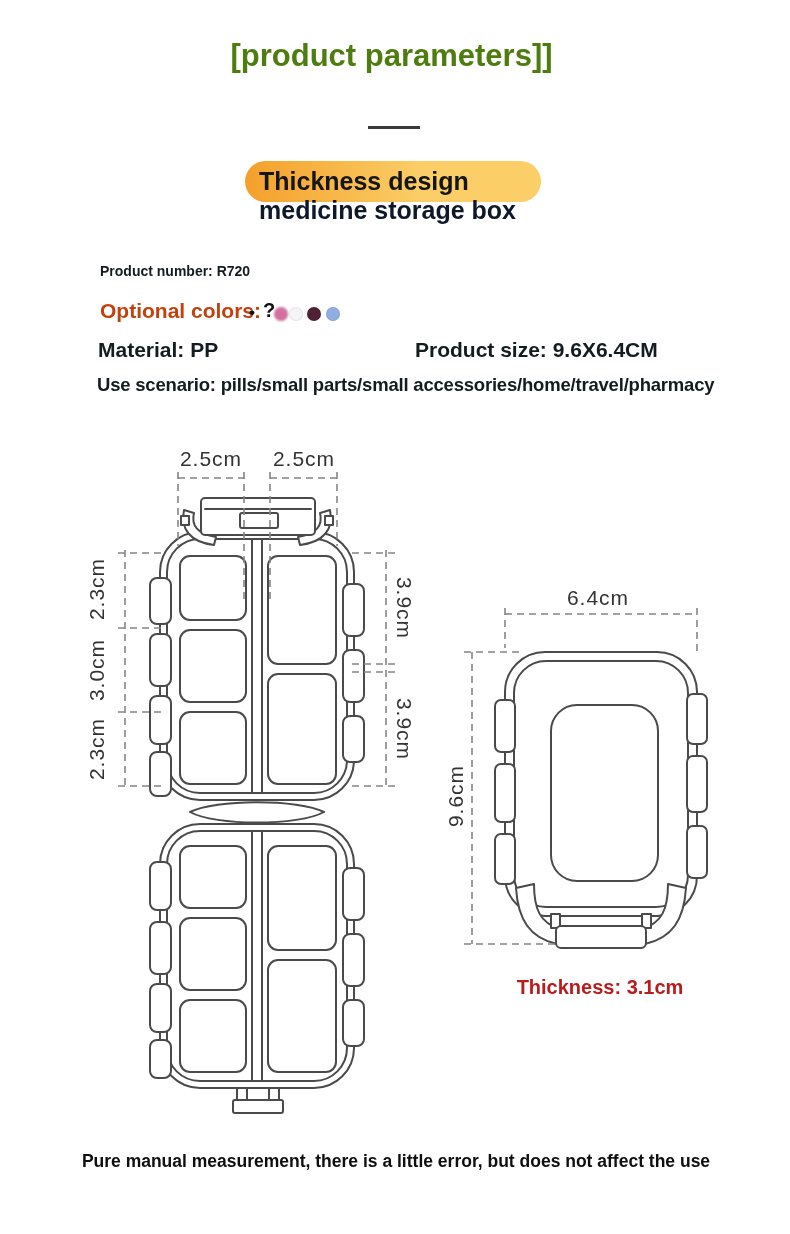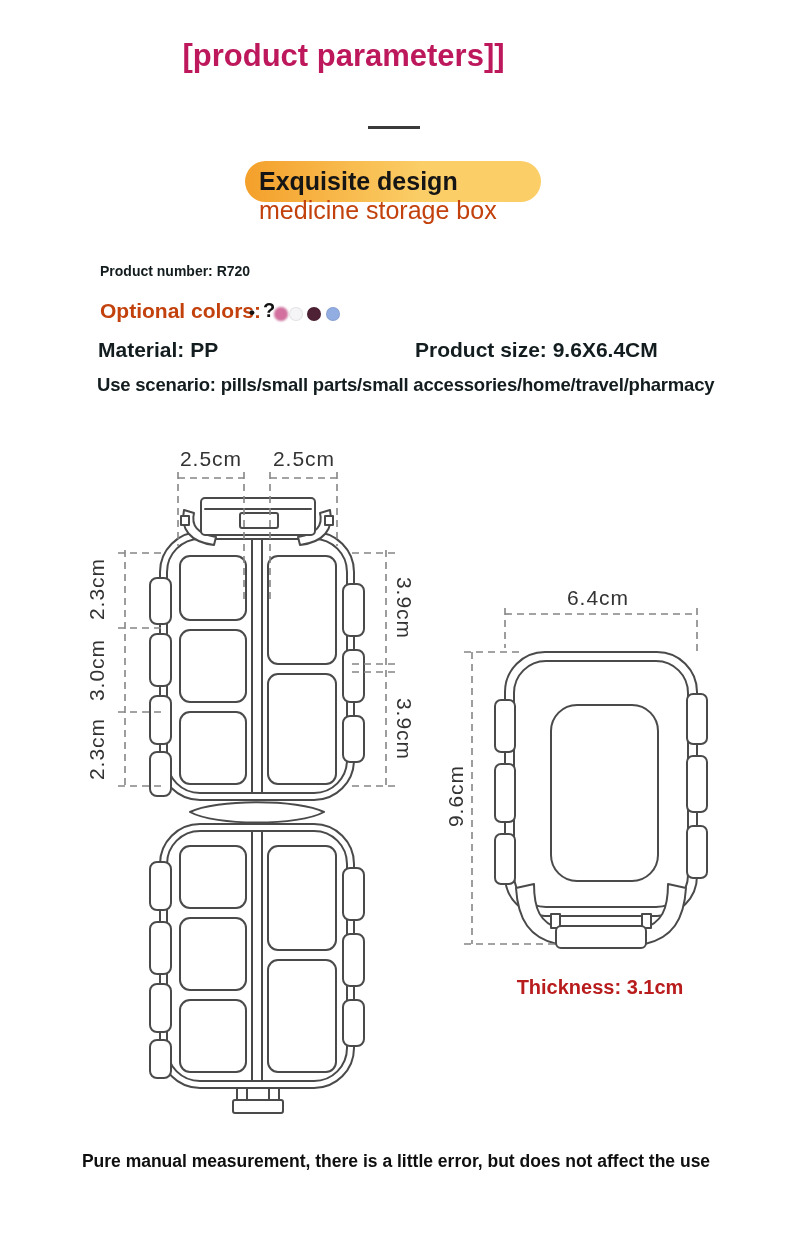--- a/index.html
+++ b/index.html
@@ -1,24 +1,24 @@
 <!DOCTYPE html>
 <html><head>
 <meta charset="utf-8">
 <style>
   html,body{margin:0;padding:0;background:#ffffff;}
   .page{position:relative;width:790px;height:1234px;background:#ffffff;overflow:hidden;
         font-family:"Liberation Sans",sans-serif;color:#111;}
   .abs{position:absolute;}
   .page-title{top:38px;left:0;width:687px;text-align:center;font-size:31px;font-weight:700;
-              color:#be185d;letter-spacing:0px;}
+              color:#4d7c0f;letter-spacing:0px;padding-left:48px;}
   .title-dash{top:126px;left:368px;width:52px;height:3px;background:#3a3a3a;}
   .pill{top:161px;left:245px;width:296px;height:41px;border-radius:22px;}
   .h-line1{top:167px;left:259px;font-size:25px;font-weight:700;color:#151515;}
-  .h-line2{top:196px;left:259px;font-size:25px;font-weight:400;color:#c2410c;}
+  .h-line2{top:196px;left:259px;font-size:25px;font-weight:700;color:#0f172a;}
   .spec{font-weight:700;color:#131c1e;white-space:nowrap;}
   .spec-product{top:263px;left:100px;font-size:14px;}
   .spec-colors{top:299px;left:100px;font-size:21px;color:#c2410c;}
   .swatch-bullet{top:303px;left:249px;font-size:17px;font-weight:700;color:#111;}
   .swatch-question{top:299px;left:263px;font-size:20px;font-weight:700;color:#111;}
   .swatch{position:absolute;top:307px;width:14px;height:14px;border-radius:50%;
           border:1px solid rgba(0,0,0,0.07);box-sizing:border-box;}
   .swatch.s0{left:274px;filter:blur(1.2px);}
   .swatch.s1{left:289px;}
   .swatch.s2{left:307px;}
@@ -41,21 +41,21 @@
 </style>
 </head>
 <body>
 
 <div class="page">
 
   <div class="abs page-title">[product parameters]]</div>
   <div class="abs title-dash"></div>
 
   <div class="abs pill" id="pill" style="background: linear-gradient(90deg, rgb(244, 160, 43), rgb(251, 206, 103) 60%);"></div>
-  <div class="abs h-line1">Exquisite design</div>
+  <div class="abs h-line1">Thickness design</div>
   <div class="abs h-line2">medicine storage box</div>
 
   <div class="abs spec spec-product">Product number: R720</div>
 
   <div class="abs spec spec-colors">Optional colors:</div>
   <span class="abs swatch-bullet">•</span>
   <span class="abs swatch-question">?</span>
   <span class="swatch s0" style="background: rgb(212, 112, 159);"></span>
   <span class="swatch s1" style="background: rgb(245, 245, 248);"></span>
   <span class="swatch s2" style="background: rgb(78, 33, 52);"></span>

